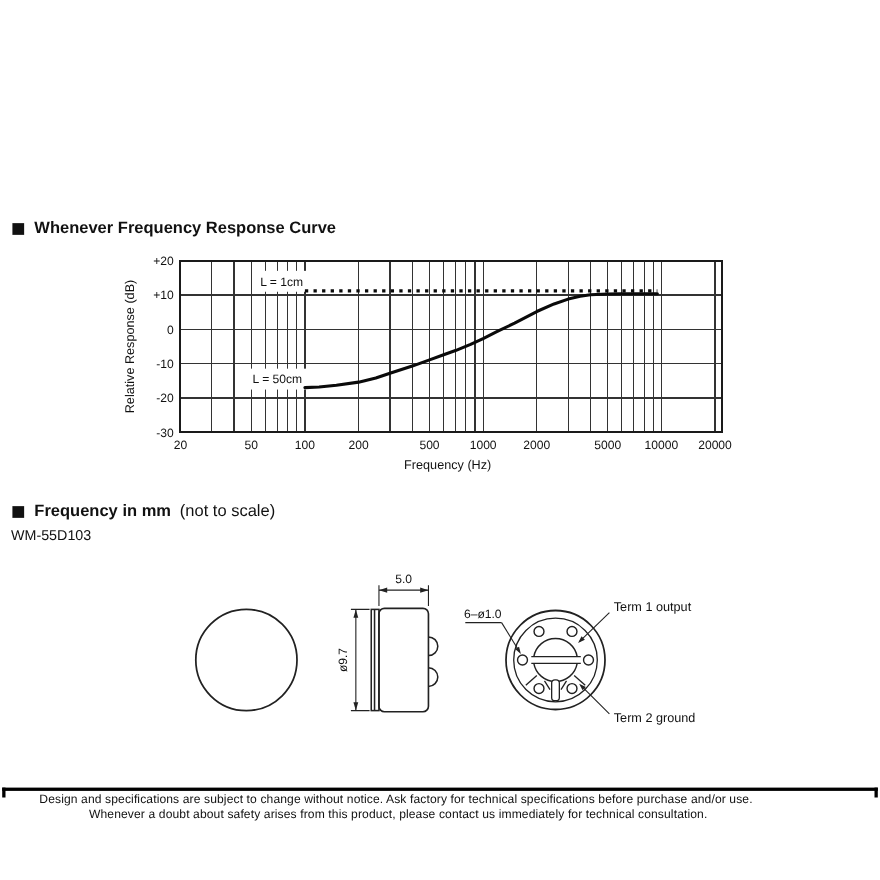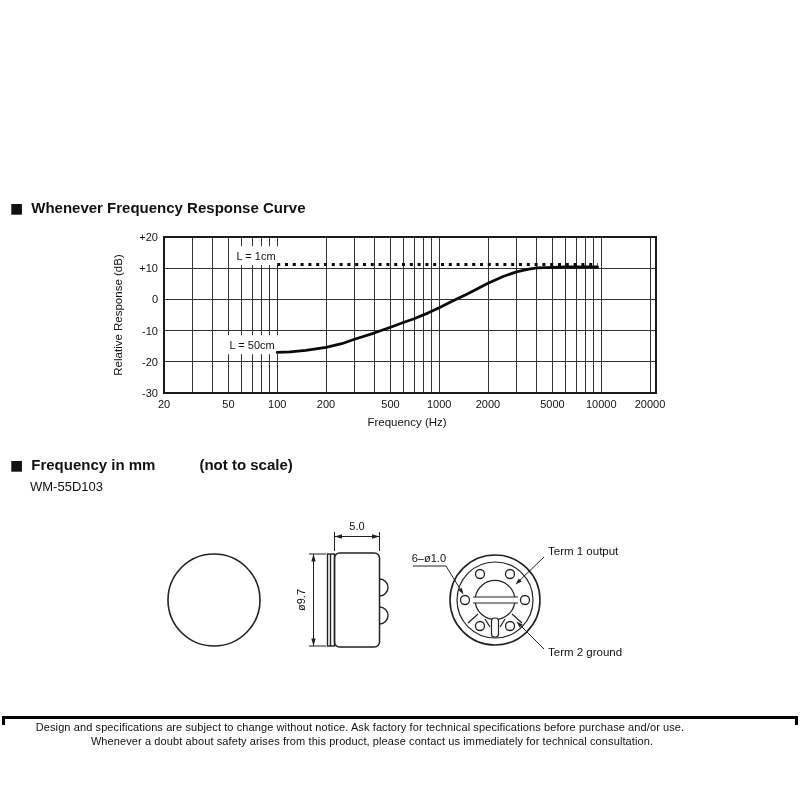--- a/index.html
+++ b/index.html
@@ -10,22 +10,22 @@
   }
   .abs{position:absolute;}
   .sec-title{
     display:flex;align-items:center;gap:8px;
     font-size:15px;font-weight:bold;color:#111;
   }
   .sec-title .bullet{
     font-size:14px;line-height:14px;font-weight:normal;
     font-family:"DejaVu Sans",sans-serif;
   }
-  .sec-title .note{font-weight:bold;margin-left:36px;}
-  .model{font-size:13px;color:#111;margin-left:20px;}
+  .sec-title .note{font-weight:normal;}
+  .model{font-size:13px;color:#111;}
   .footer-bar{background:#000;}
   .footer-line{
     width:720px;text-align:center;font-size:11px;color:#111;
     letter-spacing:0.1px;
   }
   svg text{font-family:"Liberation Sans","DejaVu Sans",sans-serif;}
 </style>
 </head>
 <body>
 
@@ -98,21 +98,21 @@
     </svg>
 </div>
 
 <div class="abs sec-title" style="left:10px;top:456px;">
   <span class="bullet">■</span>
   <span>Frequency in mm</span>
   <span class="note">(not to scale)</span>
 </div>
 <div class="abs model" style="left:10px;top:479px;">WM-55D103</div>
 
-<div class="abs" style="left:128px;top:515px;width:540px;height:175px;">
+<div class="abs" style="left:138px;top:515px;width:540px;height:175px;">
   <svg width="540" height="175" viewBox="0 0 540 175" fill="none" stroke="#222" stroke-width="1.4">
 
     <circle cx="86" cy="85" r="46" stroke-width="1.6"></circle>
 
     <g>
       <rect x="199.5" y="39" width="7" height="92" fill="#fff"></rect>
       <line x1="202.5" y1="39" x2="202.5" y2="131"></line>
       <rect x="206.5" y="38" width="45" height="94" rx="5" stroke-width="1.5"></rect>
       <path d="M251.5,64 a8.5,8.5 0 0 1 0,17"></path>
       <path d="M251.5,92 a8.5,8.5 0 0 1 0,17"></path>
@@ -176,13 +176,13 @@
       </g>
       <text x="420" y="141" font-size="11.5" fill="#111" stroke="none">Term 2 ground</text>
     </g>
   </svg>
 </div>
 
 <div class="abs footer-bar" style="left:2px;top:716px;width:796px;height:3px;"></div>
 <div class="abs footer-bar" style="left:2px;top:716px;width:3px;height:9px;"></div>
 <div class="abs footer-bar" style="left:795px;top:716px;width:3px;height:9px;"></div>
 <div class="abs footer-line" style="left:0;top:721px;">Design and specifications are subject to change without notice. Ask factory for technical specifications before purchase and/or use.</div>
-<div class="abs footer-line" style="left:12px;top:735px;">Whenever a doubt about safety arises from this product, please contact us immediately for technical consultation.</div>
+<div class="abs footer-line" style="left:2px;top:735px;">Whenever a doubt about safety arises from this product, please contact us immediately for technical consultation.</div>
 
 </body></html>

